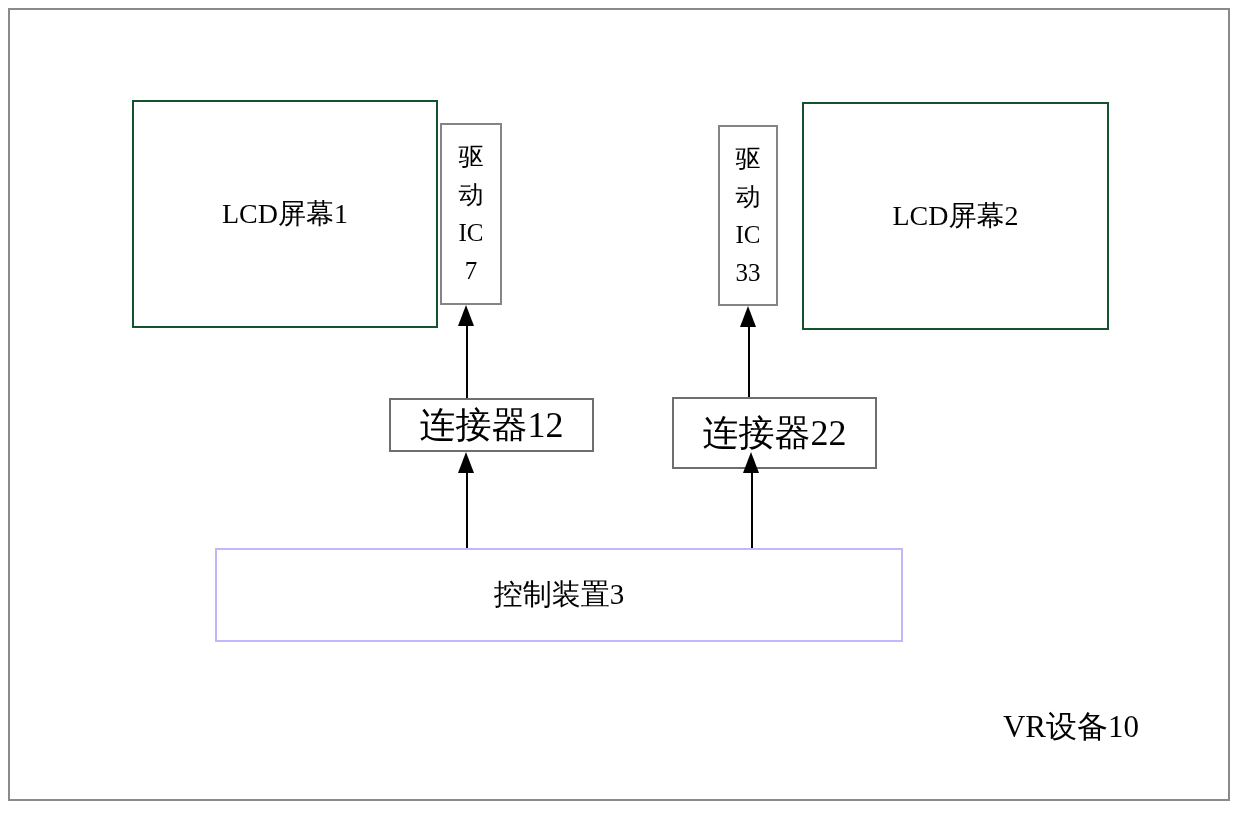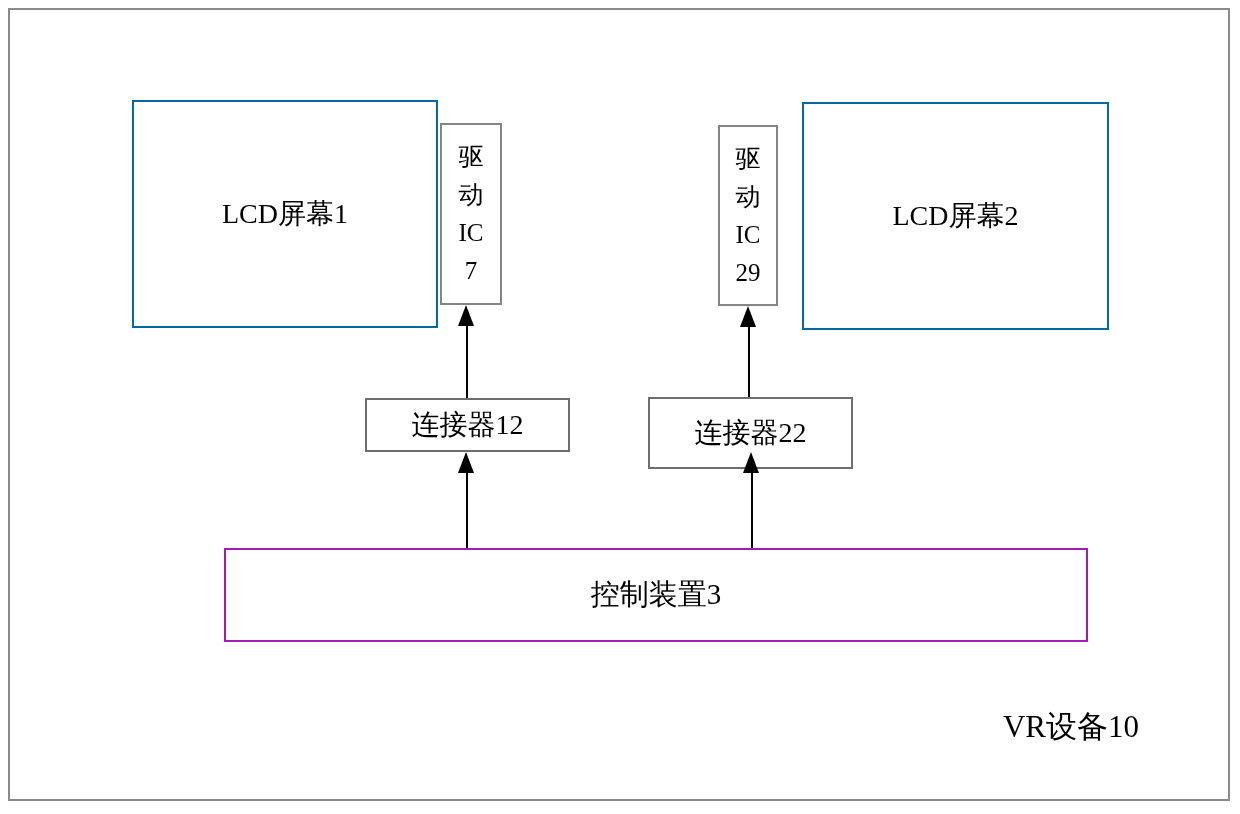--- a/index.html
+++ b/index.html
@@ -23,44 +23,44 @@
     background: #ffffff;
   }
   .box {
     position: absolute;
     background: #ffffff;
     display: flex;
     align-items: center;
     justify-content: center;
     text-align: center;
   }
-  .box-dark   { border: 2px solid #0369a1; }
+  .box-dark   { border: 2px solid #14532d; }
   .box-gray   { border: 2px solid #858585; }
   .box-mid    { border: 2px solid #6e6e6e; }
 
   .lcd1 { left: 132px; top: 100px; width: 306px; height: 228px; font-size: 28px; }
   .lcd2 { left: 778px; top: 102px; width: 307px; height: 228px; font-size: 28px; margin-left: 24px; }
 
   .ic {
     flex-direction: column;
     font-size: 25px;
     line-height: 38px;
     z-index: 2;
   }
   .ic11 { left: 440px; top: 123px; width: 62px; height: 182px; }
   .ic21 { left: 718px; top: 125px; width: 60px; height: 181px; }
 
-  .conn { font-size: 28px; }
+  .conn { font-size: 36px; margin-left: 24px; }
   .conn12 { left: 365px; top: 398px; width: 205px; height: 54px; }
   .conn22 { left: 648px; top: 397px; width: 205px; height: 72px; }
 
   .control {
-    left: 224px; top: 548px; width: 864px; height: 94px;
+    left: 215px; top: 548px; width: 688px; height: 94px;
     font-size: 29px;
-    border: 2px solid #a21caf;
+    border: 2px solid #c4b5fd;
   }
 
   .device-label {
     position: absolute;
     left: 961px; top: 706px;
     width: 220px; height: 42px;
     font-size: 31px;
     display: flex;
     align-items: flex-end;
     justify-content: center;
@@ -107,21 +107,21 @@
     <span>驱</span>
     <span>动</span>
     <span>IC</span>
     <span>7</span>
   </div>
 
   <div class="box box-gray ic ic21">
     <span>驱</span>
     <span>动</span>
     <span>IC</span>
-    <span>29</span>
+    <span>33</span>
   </div>
 
   <div class="box box-dark lcd2">
     <span>LCD屏幕2</span>
   </div>
 
   <div class="box box-mid conn conn12">
     <span>连接器12</span>
   </div>
 

